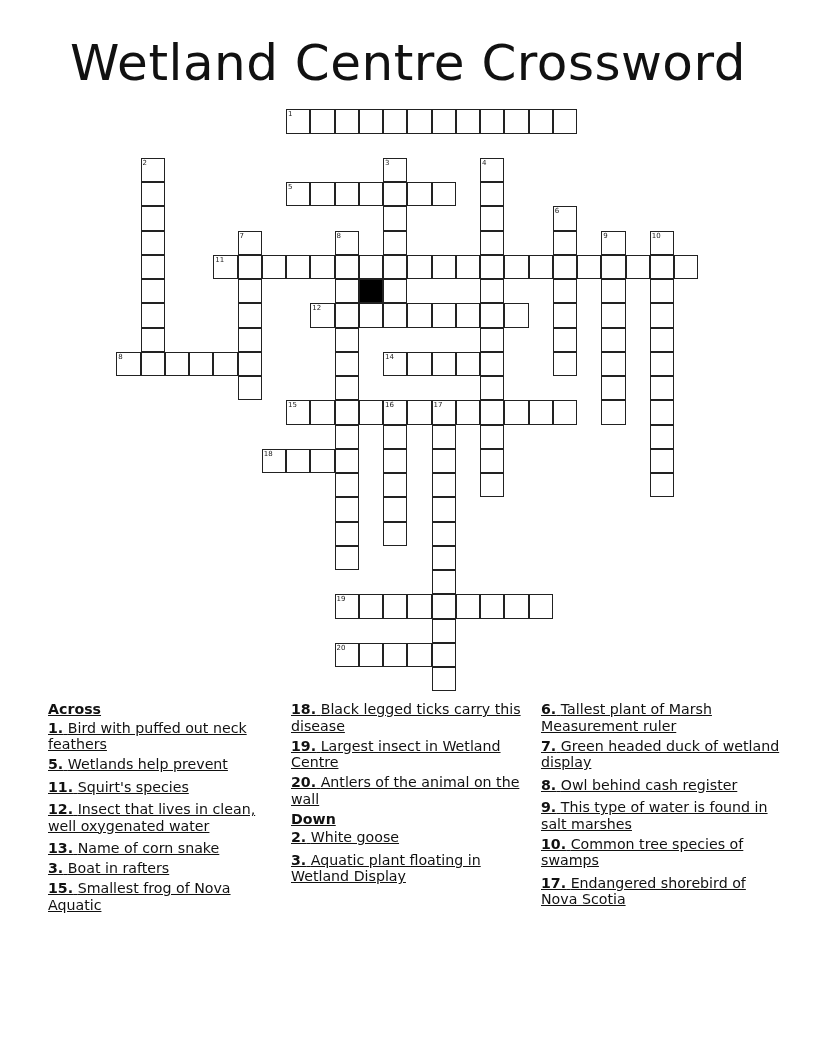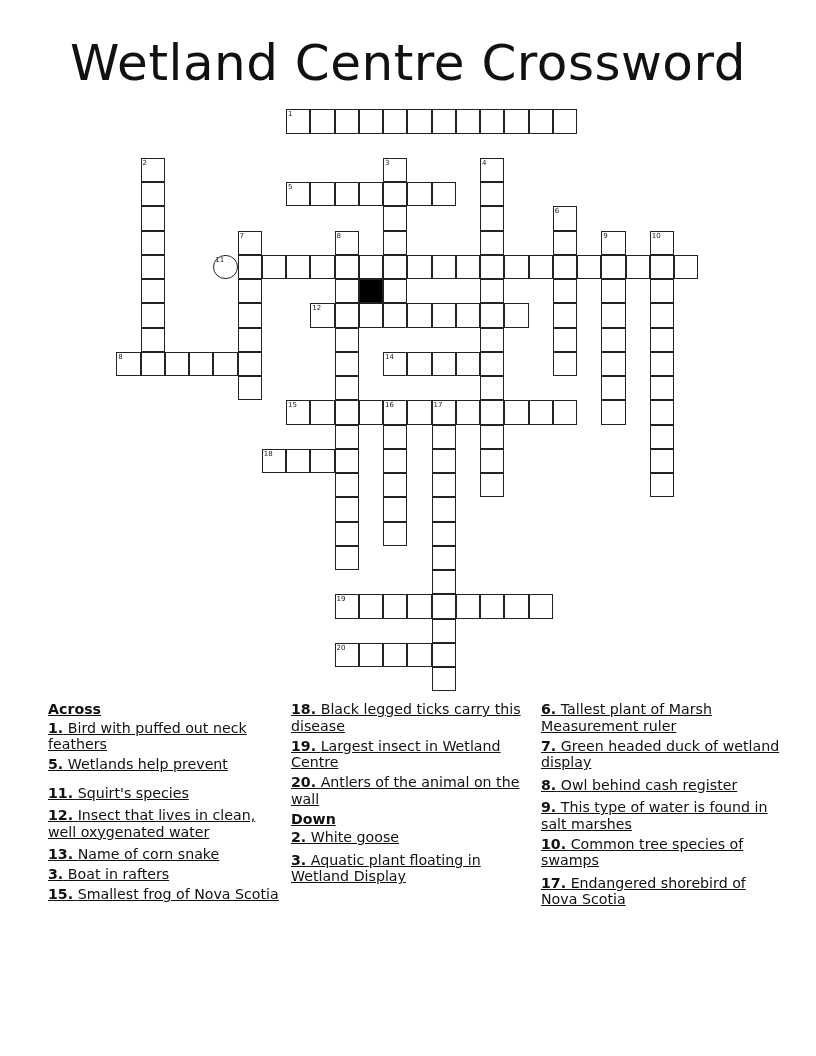--- a/index.html
+++ b/index.html
@@ -39,21 +39,21 @@
     <div class="cell" style="left: 553.5px; top: 110px;"></div>
     <div class="cell" style="left: 286.75px; top: 182.75px;">
       <span class="num">5</span>
     </div>
     <div class="cell" style="left: 311px; top: 182.75px;"></div>
     <div class="cell" style="left: 335.25px; top: 182.75px;"></div>
     <div class="cell" style="left: 359.5px; top: 182.75px;"></div>
     <div class="cell" style="left: 383.75px; top: 182.75px;"></div>
     <div class="cell" style="left: 408px; top: 182.75px;"></div>
     <div class="cell" style="left: 432.25px; top: 182.75px;"></div>
-    <div class="cell" style="left: 214px; top: 255.5px; border-radius: 12px;">
+    <div class="cell" style="left: 214px; top: 255.5px;">
       <span class="num">11</span>
     </div>
     <div class="cell" style="left: 238.25px; top: 255.5px;"></div>
     <div class="cell" style="left: 262.5px; top: 255.5px;"></div>
     <div class="cell" style="left: 286.75px; top: 255.5px;"></div>
     <div class="cell" style="left: 311px; top: 255.5px;"></div>
     <div class="cell" style="left: 335.25px; top: 255.5px;"></div>
     <div class="cell" style="left: 359.5px; top: 255.5px;"></div>
     <div class="cell" style="left: 383.75px; top: 255.5px;"></div>
     <div class="cell" style="left: 408px; top: 255.5px;"></div>
@@ -225,26 +225,26 @@
     <div class="cell" style="left: 432.25px; top: 546.5px;"></div>
     <div class="cell" style="left: 432.25px; top: 570.75px;"></div>
     <div class="cell" style="left: 432.25px; top: 619.25px;"></div>
     <div class="cell" style="left: 432.25px; top: 667.75px;"></div>
     <div class="cell black" style="left: 359.5px; top: 279.75px;"></div>
   </div>
 
 <div class="clues col1">
   <div class="heading">Across</div>
   <div class="clue"><b>1.</b> <span>Bird with puffed out neck feathers</span></div>
-  <div class="clue" style="margin-bottom:12px"><b>5.</b> <span>Wetlands help prevent</span></div>
+  <div class="clue" style="margin-bottom:6px"><b>5.</b> <span>Wetlands help prevent</span></div>
   <div class="clue" style="margin-bottom:6px"><b>11.</b> <span>Squirt's species</span></div>
   <div class="clue" style="margin-bottom:6px"><b>12.</b> <span>Insect that lives in clean, well oxygenated water</span></div>
   <div class="clue"><b>13.</b> <span>Name of corn snake</span></div>
   <div class="clue"><b>3.</b> <span>Boat in rafters</span></div>
-  <div class="clue"><b>15.</b> <span>Smallest frog of Nova Scotia</span></div>
+  <div class="clue"><b>15.</b> <span>Smallest frog of Nova Aquatic</span></div>
 </div>
 
 <div class="clues col2">
   <div class="clue"><b>18.</b> <span>Black legged ticks carry this disease</span></div>
   <div class="clue"><b>19.</b> <span>Largest insect in Wetland Centre</span></div>
   <div class="clue"><b>20.</b> <span>Antlers of the animal on the wall</span></div>
   <div class="heading">Down</div>
   <div class="clue" style="margin-bottom:6px"><b>2.</b> <span>White goose</span></div>
   <div class="clue" style="margin-bottom:6px"><b>3.</b> <span>Aquatic plant floating in Wetland Display</span></div>
 </div>

